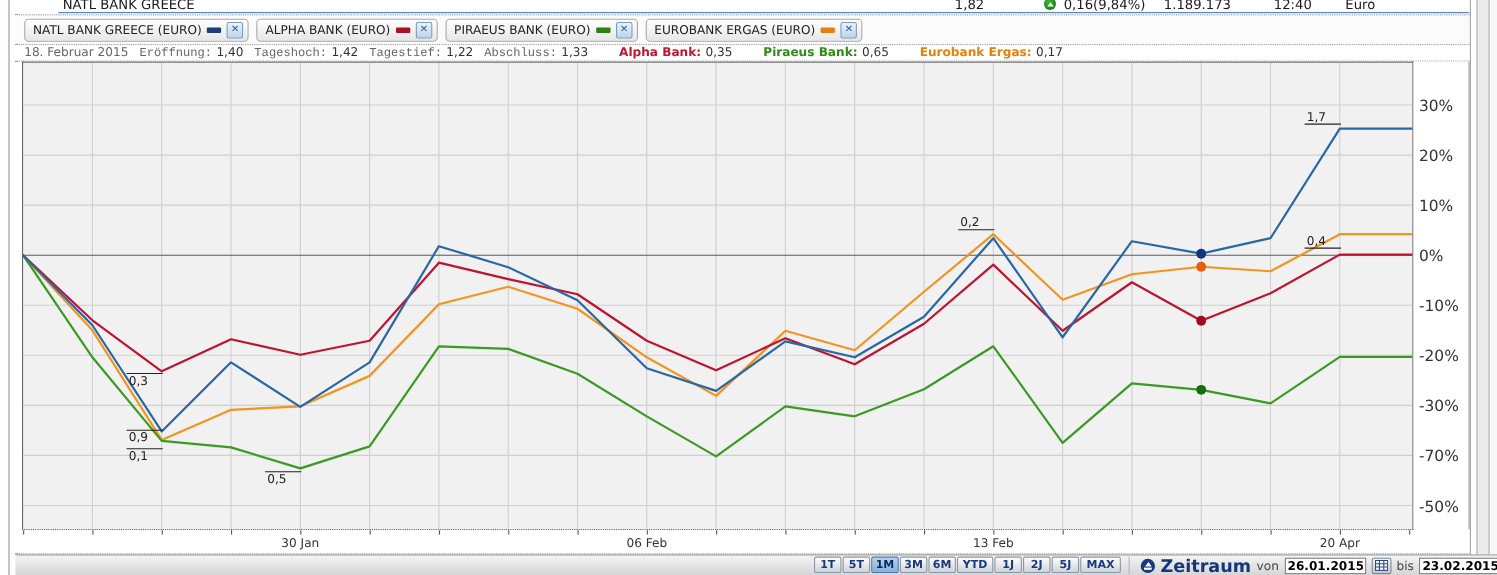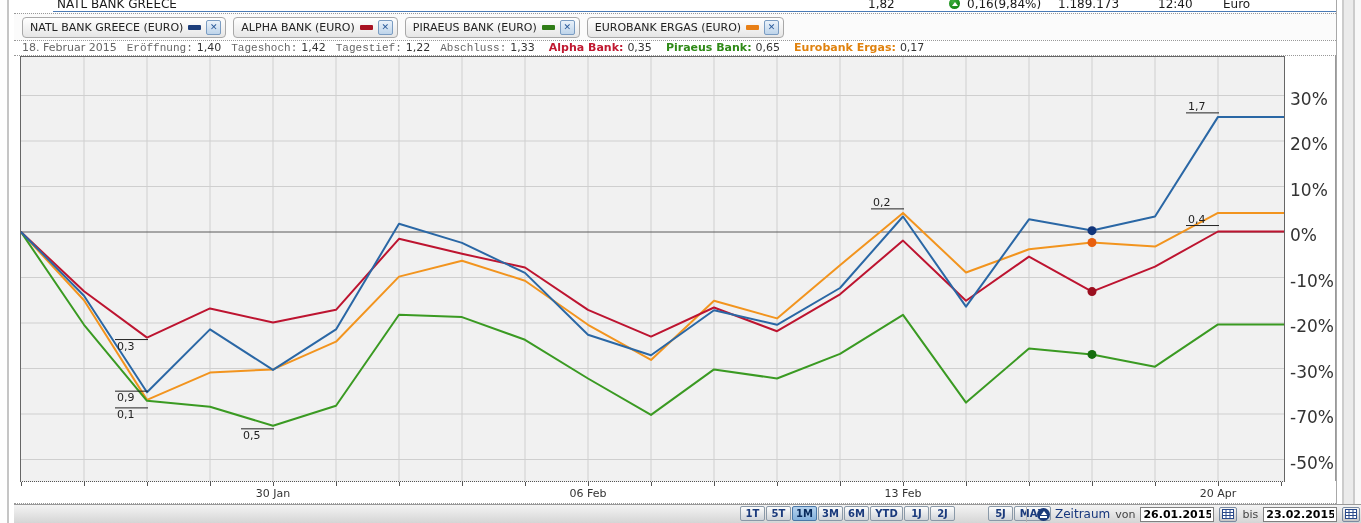--- a/index.html
+++ b/index.html
@@ -29,49 +29,49 @@
   .chip-x{display:inline-flex;align-items:center;justify-content:center;width:13px;height:13px;
     border:1px solid #7a9cc2;border-radius:2px;background:linear-gradient(#eaf2fa,#bed4ea);
     color:#2a5a9a;font-size:9px;line-height:11px;cursor:default;}
   
   #info-row{position:absolute;left:14px;top:40px;width:1322px;height:16px;box-sizing:border-box;
     border-top:1px dotted #999;border-bottom:1px dotted #999;background:#fff;
     font-size:11px;line-height:14px;padding-left:8px;white-space:nowrap;}
   #info-row .lbl{color:#666;margin-left:10px;font-family:Liberation Mono, monospace;}
   #info-row .val{color:#333;margin-left:4px;}
   #info-row .date{color:#666;}
-  #info-row .clbl{font-weight:bold;margin-left:14px;}
+  #info-row .clbl{font-weight:bold;margin-left:28px;}
   
   #chart{position:absolute;left:20px;top:56px;width:1263px;height:424px;background:#f1f1f1;
     border:1px solid #666;border-bottom:1px dotted #555;}
   #chart svg{display:block;}
   #y-axis{position:absolute;left:1285px;top:56px;width:51px;height:425px;background:#fff;
     border-right:1px solid #999;box-sizing:border-box;}
-  .ytick{position:absolute;left:5px;font-size:17px;color:#333;}
+  .ytick{position:absolute;left:5px;font-size:14px;color:#333;}
   #x-axis{position:absolute;left:14px;top:482px;width:1322px;height:22px;background:#fff;
     border-bottom:1px dotted #999;box-sizing:border-box;}
   .xtick{position:absolute;top:0;width:1px;height:4px;background:#555;}
   .xlab{position:absolute;top:5px;width:60px;text-align:center;font-size:11px;color:#333;}
   
   #toolbar{position:absolute;left:14px;top:504px;width:1347px;height:19px;box-sizing:border-box;
     border-top:1px solid #999;background:linear-gradient(#f4f4f4,#d5d5d5);}
   #periods{position:absolute;left:726px;top:1px;display:flex;}
   .pbtn{height:15px;margin-right:1px;border:1px solid #8a99a8;border-radius:2px;
     background:linear-gradient(#fdfdfd,#cfd4d9);color:#1a3a7c;font-weight:bold;font-size:10px;
     font-family:"DejaVu Sans","Liberation Sans",sans-serif;display:flex;align-items:center;justify-content:center;
     padding:0;box-sizing:border-box;}
   .pbtn.active{background:linear-gradient(#b6d3ee,#84b1dc);border-color:#4a78a8;color:#082a5c;}
   #zeit-group{position:absolute;left:1012px;top:1px;height:16px;display:flex;align-items:center;gap:5px;
     border-left:1px solid #b5b5b5;padding-left:10px;}
   #zeit-icon{width:13px;height:13px;border-radius:50%;background:#1a3a7a;display:flex;flex-direction:column;
     align-items:center;justify-content:center;}
   #zeit-icon .tri{width:0;height:0;border-left:3.5px solid transparent;border-right:3.5px solid transparent;
     border-bottom:4px solid #fff;margin-bottom:1px;}
   #zeit-icon .bar{width:7px;height:2px;background:#fff;}
-  #zeit-label{font-size:12px;font-weight:normal;color:#16367c;}
+  #zeit-label{font-size:16px;font-weight:bold;color:#16367c;}
   .zl{font-size:11px;color:#444;}
   .dinput{width:68px;height:13px;border:1px solid #808080;font:bold 11px "DejaVu Sans","Liberation Sans",sans-serif;
     padding:0 2px;color:#000;background:#fff;}
   .calbtn{width:18px;height:15px;border:1px solid #7a8aa0;border-radius:2px;
     background:linear-gradient(#f6f6f6,#c6c6c6);display:flex;align-items:center;justify-content:center;padding:0;}
 </style>
 </head>
 <body>
 
 <div id="app">
@@ -212,21 +212,21 @@
   <div id="toolbar">
     <div id="periods">
         <button class="pbtn" style="width: 25px;">1T</button>
         <button class="pbtn" style="width: 25px;">5T</button>
         <button class="pbtn active" style="width: 25px;">1M</button>
         <button class="pbtn" style="width: 25px;">3M</button>
         <button class="pbtn" style="width: 25px;">6M</button>
         <button class="pbtn" style="width: 33px;">YTD</button>
         <button class="pbtn" style="width: 25px;">1J</button>
         <button class="pbtn" style="width: 25px;">2J</button>
-        <button class="pbtn" style="width: 25px; margin-left: 32px;">5J</button>
+        <button class="pbtn" style="width: 25px;">5J</button>
         <button class="pbtn" style="width: 37px;">MAX</button>
       </div>
     <div id="zeit-group">
       <span id="zeit-icon">
           <span class="tri"></span>
           <span class="bar"></span>
         </span>
       <span id="zeit-label">Zeitraum</span>
       <span class="zl">von</span>
       <input class="dinput" value="26.01.2015" style="">

